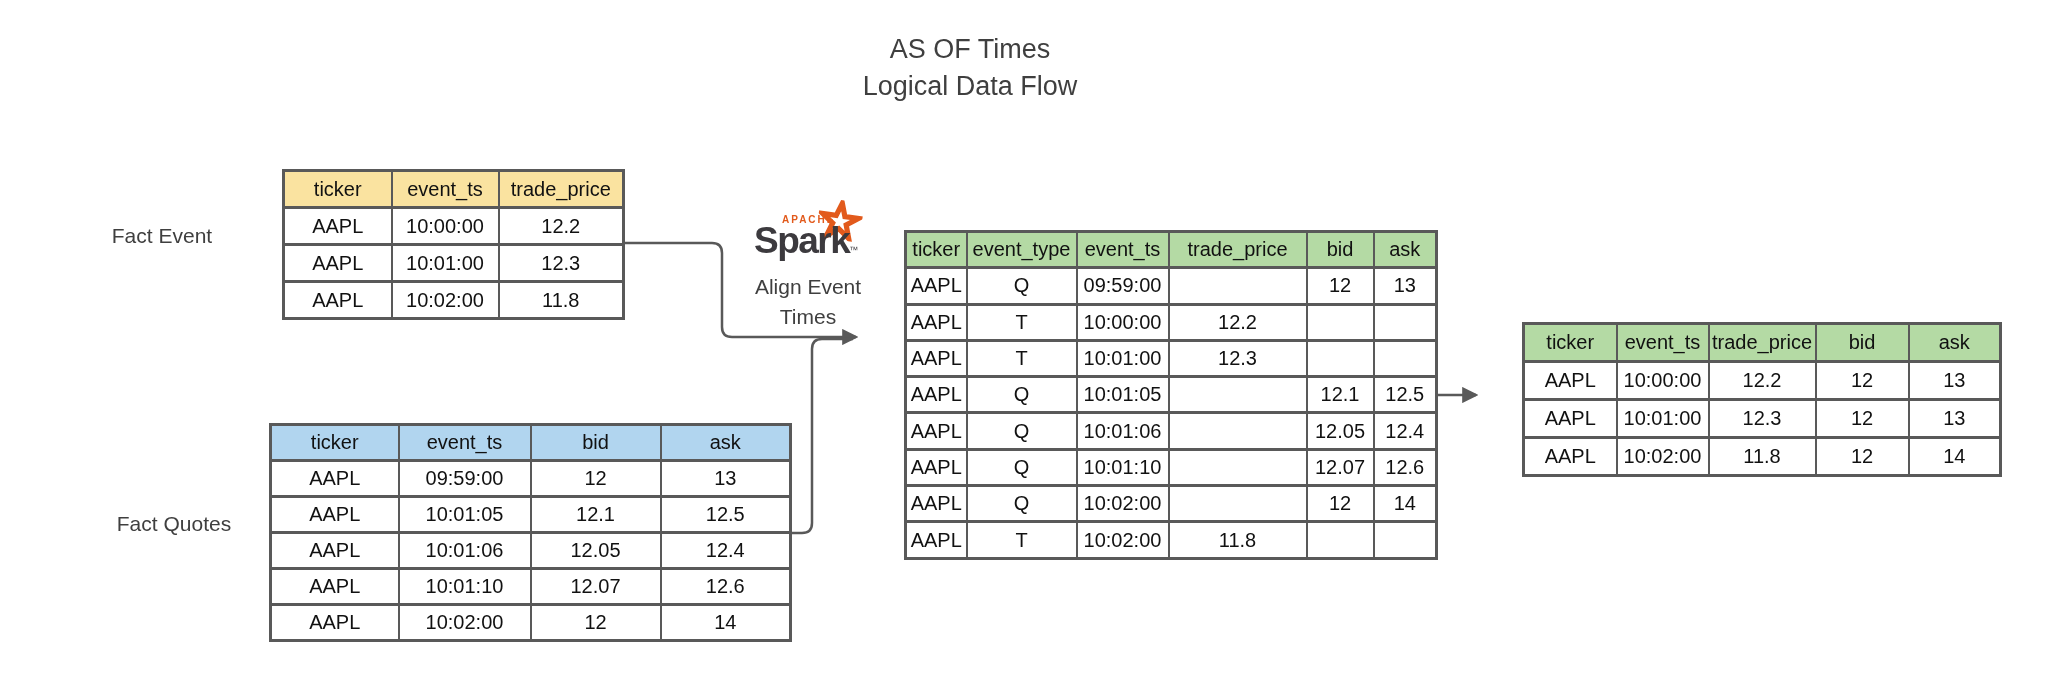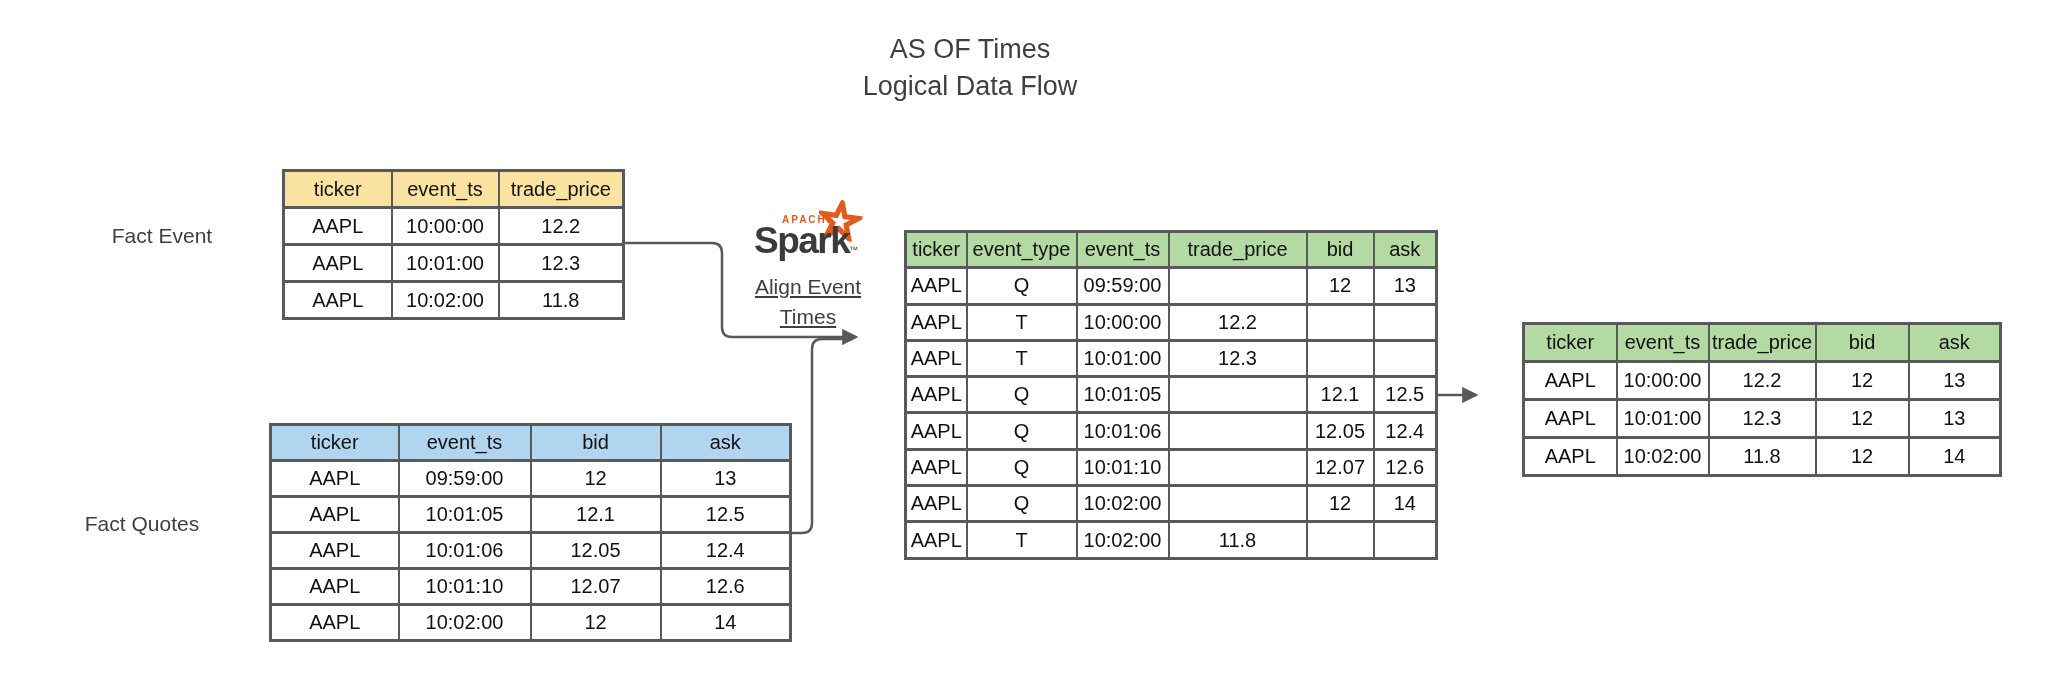--- a/index.html
+++ b/index.html
@@ -11,21 +11,21 @@
   .title{
     position:absolute;left:570px;top:31px;width:800px;text-align:center;
     font-size:27px;line-height:37px;color:var(--label_text);
   }
   
   .side-label{
     position:absolute;width:220px;text-align:center;
     font-size:21px;color:var(--label_text);
   }
   #lbl-trades{left:52px;top:224px;}
-  #lbl-quotes{left:32px;top:512px;}
+  #lbl-quotes{left:64px;top:512px;}
   
   table{border-collapse:collapse;table-layout:fixed;position:absolute;background:#fff;
         border:3px solid var(--border);margin-left:32px;}
   th,td{
     border:2px solid var(--border);border-top-width:3px;border-bottom-width:3px;
     padding:0 2px;text-align:center;vertical-align:middle;
     font-size:20px;font-weight:400;color:var(--text);white-space:nowrap;overflow:visible;
   }
   .tbl-trades{left:250px;top:169px;width:340px;}
   .tbl-trades tr{height:37px;}
@@ -50,21 +50,21 @@
     position:absolute;left:2px;top:10px;font-size:37px;font-weight:700;
     letter-spacing:-1.5px;color:var(--spark_gray);line-height:42px;text-align:center;
   }
   .spark-tm{font-size:9px;font-weight:400;letter-spacing:0;vertical-align:baseline;color:var(--spark_gray);}
   .spark-apache{
     position:absolute;left:30px;top:4px;font-size:10px;font-weight:700;
     letter-spacing:2px;color:var(--spark_orange);
   }
   .spark-star{position:absolute;left:66px;top:-10px;width:44px;height:40px;transform:rotate(8deg);}
   .spark-star polygon{fill:#ffffff;stroke:var(--spark_orange);stroke-width:13;stroke-linejoin:miter;}
-  .spark-caption{font-size:21px;line-height:30px;color:var(--label_text);margin-top:6px;text-decoration:underline;}
+  .spark-caption{font-size:21px;line-height:30px;color:var(--label_text);margin-top:6px;}
 </style>
 </head>
 <body>
 
 <div id="canvas">
 
   <svg id="connectors" viewBox="0 0 2072 684" xmlns="http://www.w3.org/2000/svg">
     <defs>
       <marker id="arrowhead" viewBox="0 0 10 10" refX="8.5" refY="5" markerWidth="6.5" markerHeight="6.5" orient="auto-start-reverse">
         <path d="M 0 0 L 10 5 L 0 10 z"></path>

